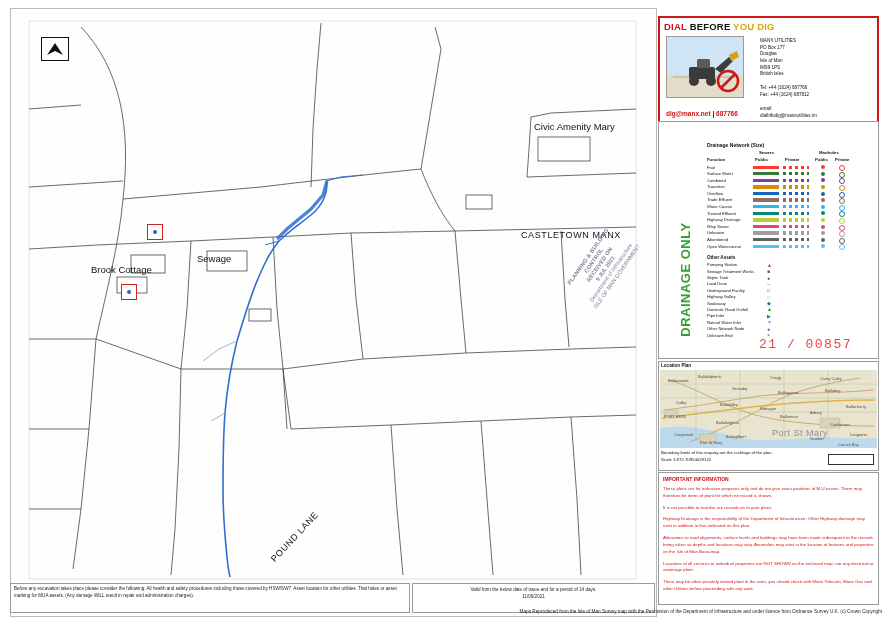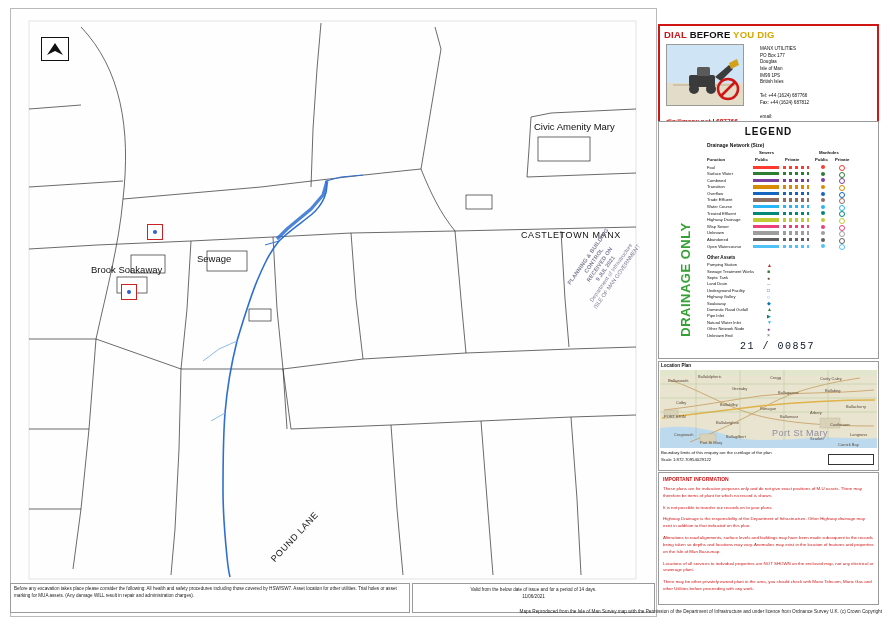--- a/index.html
+++ b/index.html
@@ -147,21 +147,21 @@
     left: 658px;
     top: 8px;
     width: 221px;
     height: 597px;
   }
 
   
   #dbyd-box {
     position: absolute;
     left: 0;
-    top: 16px;
+    top: 8px;
     width: 221px;
     height: 109px;
     border: 2px solid #d01515;
     box-sizing: border-box;
     background: #fff;
   }
   #dbyd-title {
     position: absolute;
     left: 4px;
     top: 3px;
@@ -291,25 +291,25 @@
   .leg-row2 {
     position: relative;
     height: 6.4px;
     font-size: 4.1px;
     color: #111;
   }
   .leg-row2 .fn { position: absolute; left: 0; top: 0.5px;}
   .leg-row2 .sym { position: absolute; left: 60px; top: 0px; font-size: 5px; line-height: 6px;}
   #ref-number {
     position: absolute;
-    left: 81px;
+    left: 100px;
     bottom: 6px;
-    font-size: 10px;
+    font-size: 13px;
     letter-spacing: 1.5px;
-    color: #0f172a;
+    color: #ef4444;
     font-family: "Liberation Mono", monospace;
   }
 
   
   #locplan-box {
     position: absolute;
     left: 0;
     top: 353px;
     width: 221px;
     height: 110px;
@@ -466,21 +466,21 @@
 
     <div class="north-arrow">
       <svg width="18" height="14" viewBox="0 0 18 14">
           <polygon points="9,1 17,13 9,9 1,13" fill="#111"></polygon>
         </svg>
     </div>
 
     <div class="map-label big" style="left:523px; top:112px;">Civic Amenity Mary</div>
     <div class="map-label road" style="left:510px; top:221px;">CASTLETOWN MANX</div>
     <div class="map-label big" style="left:186px; top:244px;">Sewage</div>
-    <div class="map-label big" style="left:80px; top:255px;">Brook Soakaway</div>
+    <div class="map-label big" style="left:80px; top:255px;">Brook Cottage</div>
     <div class="map-label road rotated" style="left:258px; top:548px;">POUND LANE</div>
 
     <div class="manhole-box" style="left:136px; top:215px;">
         <span class="dot"></span>
       </div>
     <div class="manhole-box" style="left:110px; top:275px;">
         <span class="dot"></span>
       </div>
 
     <div class="stamp">
@@ -545,21 +545,20 @@
         <div>email:</div>
         <div>dialbifudig@manxutilities.im</div>
       </div>
 
       <div id="dbyd-email">
         <span>dig@manx.net</span><span class="pipe"> | </span><span>687766</span>
       </div>
     </div>
 
     <div id="legend-box">
-      <div id="legend-title">LEGEND</div>
       <div id="drainage-only">DRAINAGE ONLY</div>
 
       <div id="legend-inner">
         <div class="leg-head">Drainage Network (Size)</div>
 
         <div class="leg-colhead">
           <span style="left:52px; top:0;">Sewers</span>
           <span style="left:112px; top:0;">Manholes</span>
           <span style="left:0px; top:7px;">Function</span>
           <span style="left:48px; top:7px;">Public</span>

